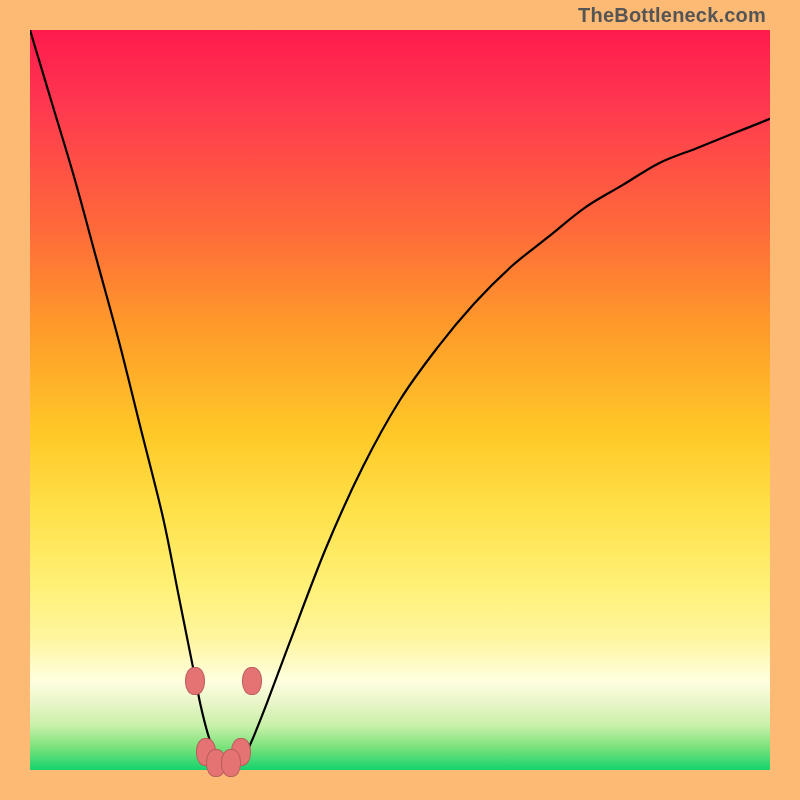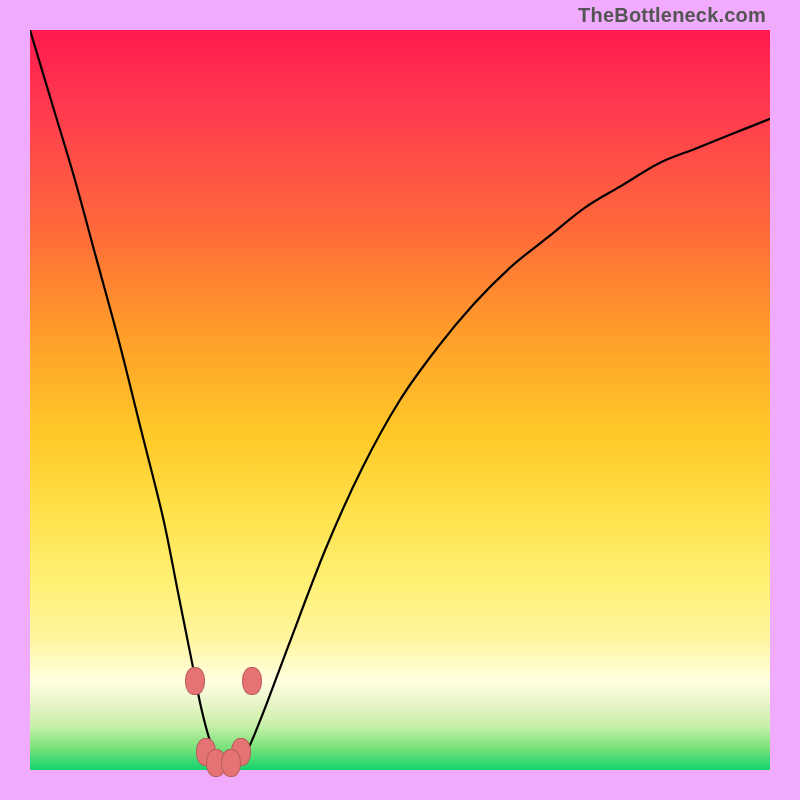--- a/index.html
+++ b/index.html
@@ -6,21 +6,21 @@
     margin: 0;
     padding: 0;
     width: 800px;
     height: 800px;
     overflow: hidden;
   }
   .frame {
     position: relative;
     width: 800px;
     height: 800px;
-    background: #f0abfc;
+    background: #fdba74;
   }
   .plot {
     position: absolute;
     left: 30px;
     top: 30px;
     width: 740px;
     height: 740px;
     background: linear-gradient(to bottom,
       #ff1a4d 0%,
       #ff3850 10%,

